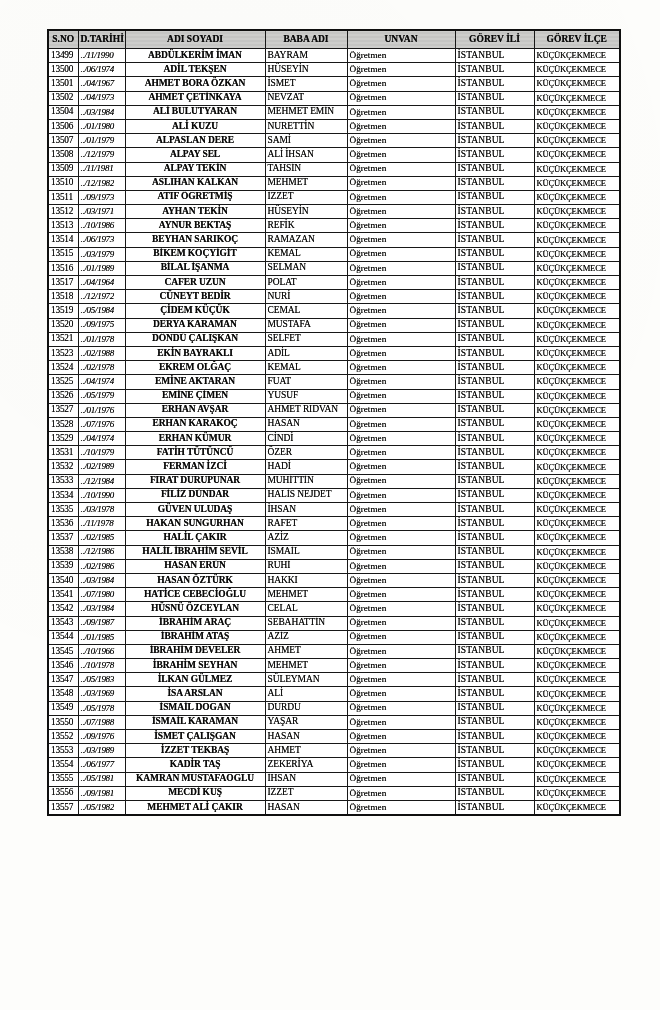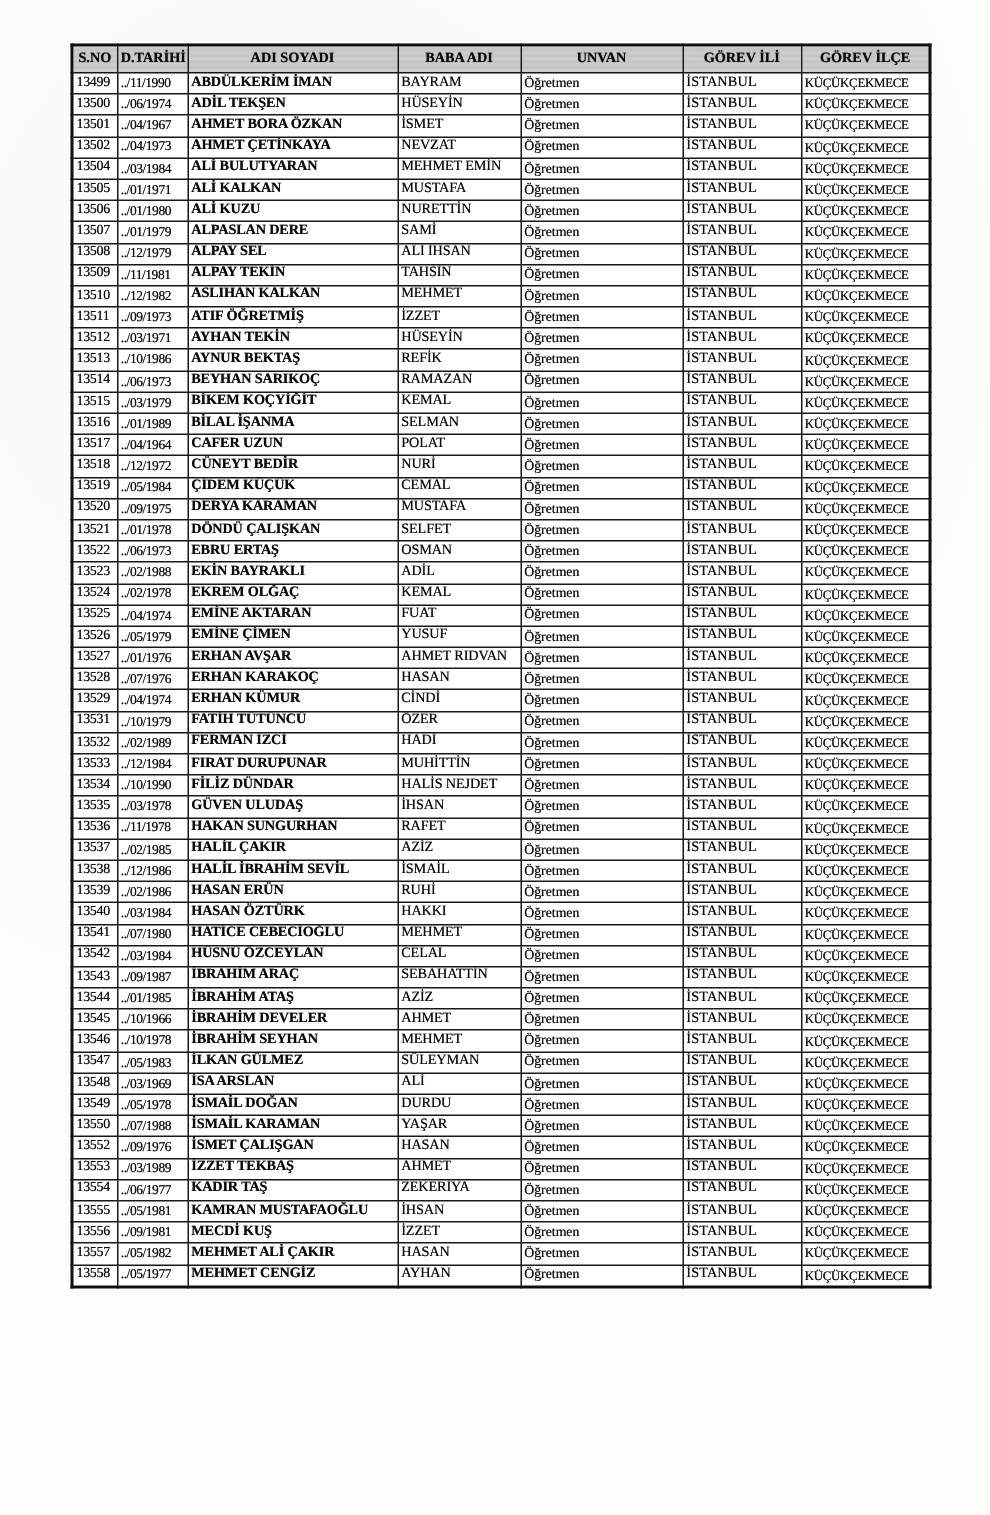--- a/index.html
+++ b/index.html
@@ -42,22 +42,22 @@
     text-align:center;
     height:17px;
     border-bottom:2px solid #141414;
   }
   tbody td{
     height:13.2px;
     font-size:9.5px;
     background:#fefefc;
   }
   td.c-sno{font-size:9.3px;letter-spacing:-0.2px;font-family:Liberation Serif, serif;}
-  td.c-date{font-size:9px;letter-spacing:-0.3px;}
-  td.c-name{font-weight:bold;letter-spacing:-0.1px;}
+  td.c-date{font-size:9px;letter-spacing:-0.3px;font-style:italic;}
+  td.c-name{font-weight:bold;letter-spacing:-0.1px;text-align:center;}
   td.c-baba{letter-spacing:-0.1px;}
   td.c-unvan{font-size:9.2px;}
   td.c-il{letter-spacing:0.1px;margin-top:22px;}
   td.c-ilce{font-size:8.6px;letter-spacing:-0.2px;}
 </style>
 </head>
 <body>
 
 <div class="page">
   <table class="doc">
@@ -121,29 +121,20 @@
         <tr>
           <td class="c-sno">13504</td>
           <td class="c-date">../03/1984</td>
           <td class="c-name">ALİ BULUTYARAN</td>
           <td class="c-baba">MEHMET EMİN</td>
           <td class="c-unvan">Öğretmen</td>
           <td class="c-il">İSTANBUL</td>
           <td class="c-ilce">KÜÇÜKÇEKMECE</td>
         </tr>
         <tr>
-          <td class="c-sno">13505</td>
-          <td class="c-date">../01/1971</td>
-          <td class="c-name">ALİ KALKAN</td>
-          <td class="c-baba">MUSTAFA</td>
-          <td class="c-unvan">Öğretmen</td>
-          <td class="c-il">İSTANBUL</td>
-          <td class="c-ilce">KÜÇÜKÇEKMECE</td>
-        </tr>
-        <tr>
           <td class="c-sno">13506</td>
           <td class="c-date">../01/1980</td>
           <td class="c-name">ALİ KUZU</td>
           <td class="c-baba">NURETTİN</td>
           <td class="c-unvan">Öğretmen</td>
           <td class="c-il">İSTANBUL</td>
           <td class="c-ilce">KÜÇÜKÇEKMECE</td>
         </tr>
         <tr>
           <td class="c-sno">13507</td>
@@ -274,29 +265,20 @@
         <tr>
           <td class="c-sno">13521</td>
           <td class="c-date">../01/1978</td>
           <td class="c-name">DÖNDÜ ÇALIŞKAN</td>
           <td class="c-baba">SELFET</td>
           <td class="c-unvan">Öğretmen</td>
           <td class="c-il">İSTANBUL</td>
           <td class="c-ilce">KÜÇÜKÇEKMECE</td>
         </tr>
         <tr>
-          <td class="c-sno">13522</td>
-          <td class="c-date">../06/1973</td>
-          <td class="c-name">EBRU ERTAŞ</td>
-          <td class="c-baba">OSMAN</td>
-          <td class="c-unvan">Öğretmen</td>
-          <td class="c-il">İSTANBUL</td>
-          <td class="c-ilce">KÜÇÜKÇEKMECE</td>
-        </tr>
-        <tr>
           <td class="c-sno">13523</td>
           <td class="c-date">../02/1988</td>
           <td class="c-name">EKİN BAYRAKLI</td>
           <td class="c-baba">ADİL</td>
           <td class="c-unvan">Öğretmen</td>
           <td class="c-il">İSTANBUL</td>
           <td class="c-ilce">KÜÇÜKÇEKMECE</td>
         </tr>
         <tr>
           <td class="c-sno">13524</td>
@@ -575,28 +557,19 @@
           <td class="c-baba">İZZET</td>
           <td class="c-unvan">Öğretmen</td>
           <td class="c-il">İSTANBUL</td>
           <td class="c-ilce">KÜÇÜKÇEKMECE</td>
         </tr>
         <tr>
           <td class="c-sno">13557</td>
           <td class="c-date">../05/1982</td>
           <td class="c-name">MEHMET ALİ ÇAKIR</td>
           <td class="c-baba">HASAN</td>
-          <td class="c-unvan">Öğretmen</td>
-          <td class="c-il">İSTANBUL</td>
-          <td class="c-ilce">KÜÇÜKÇEKMECE</td>
-        </tr>
-        <tr>
-          <td class="c-sno">13558</td>
-          <td class="c-date">../05/1977</td>
-          <td class="c-name">MEHMET CENGİZ</td>
-          <td class="c-baba">AYHAN</td>
           <td class="c-unvan">Öğretmen</td>
           <td class="c-il">İSTANBUL</td>
           <td class="c-ilce">KÜÇÜKÇEKMECE</td>
         </tr>
       </tbody>
   </table>
 </div>
 
 </body></html>

